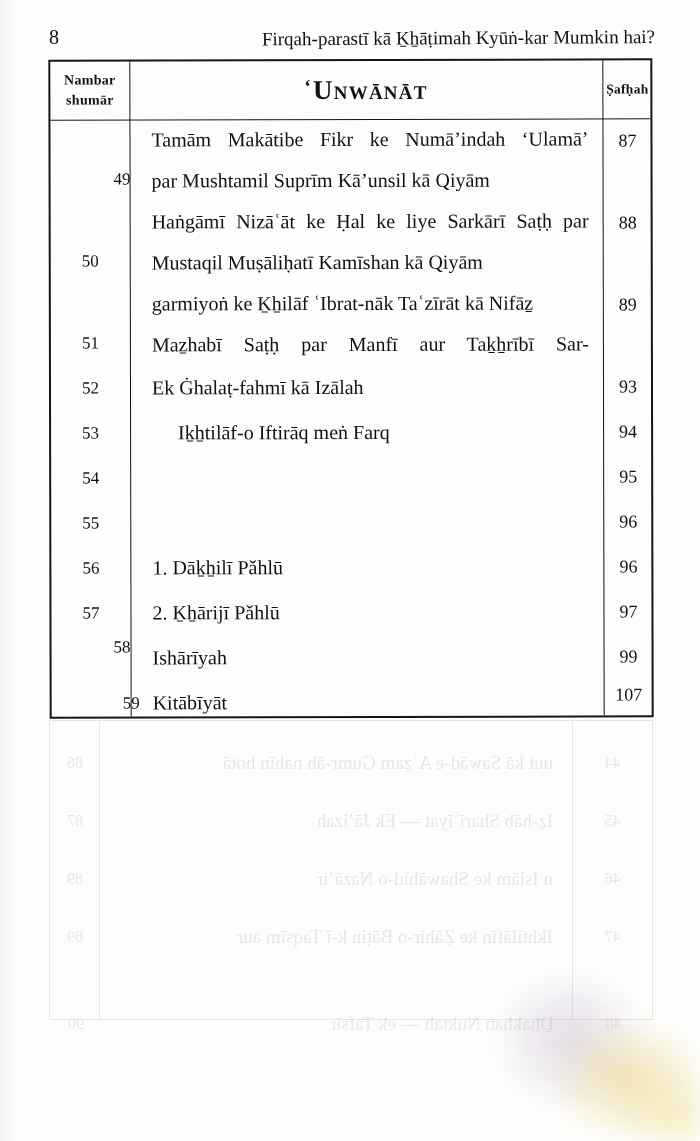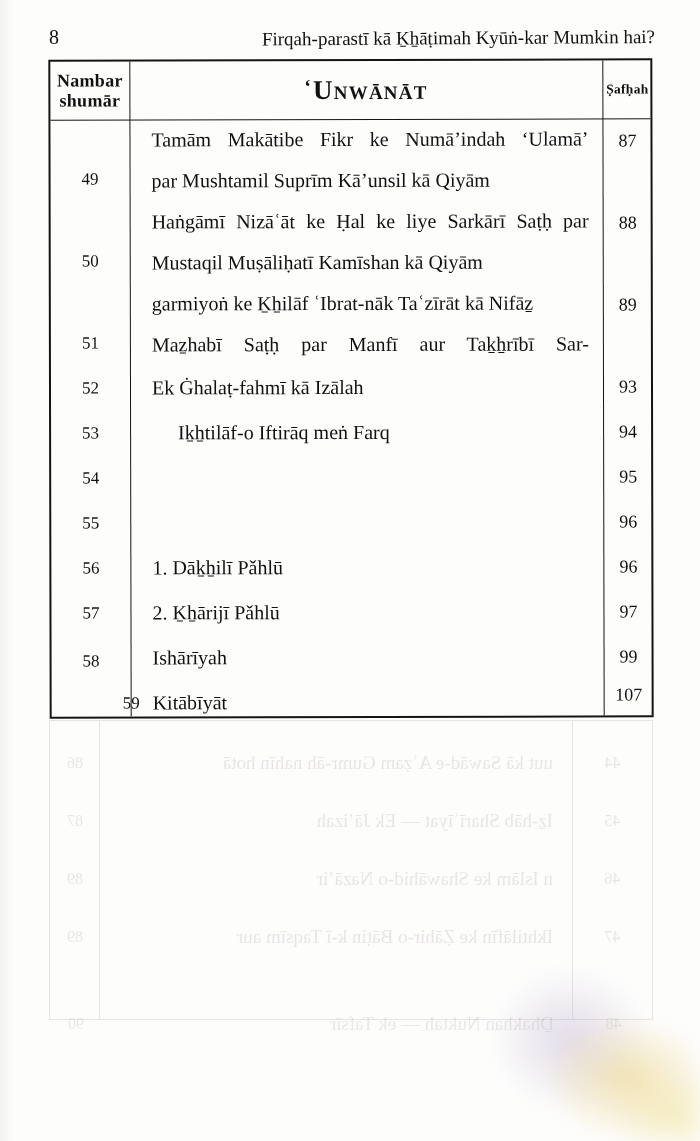--- a/index.html
+++ b/index.html
@@ -70,21 +70,21 @@
     border-top:1.6px solid #151515;
   }
 
   
   .th{
     position:absolute;top:0;height:58px;
     display:flex;flex-direction:column;
     align-items:center;justify-content:center;
     box-sizing:border-box;
   }
-  .th-num{left:0;width:79px;font-size:18px;font-weight:bold;line-height:20px;letter-spacing:.3px;}
+  .th-num{left:0;width:79px;font-size:14px;font-weight:bold;line-height:20px;letter-spacing:.3px;}
   .th-num span{display:block;}
   .th-title{
     left:79px;width:473px;
     font-size:27px;font-weight:bold;
     letter-spacing:1.2px;
     font-variant:small-caps;
   }
   .th-title .ayn{font-size:20px;vertical-align:22%;margin-right:1px;}
   .th-page{left:552px;width:50px;font-size:13.5px;font-weight:bold;letter-spacing:.3px;}
 
@@ -176,21 +176,21 @@
   </div>
   <div class="th th-title">
     <div>
       <span class="ayn">‘</span><span>Unwānāt</span>
     </div>
   </div>
   <div class="th th-page">Ṣafḥah</div>
 
   <div id="rows">
       <div class="row" style="top: 0px; height: 82px;">
-        <div class="cell-num" style="top: 50px;">49</div>
+        <div class="cell-num" style="top: 50px; padding-left: 32px;">49</div>
         <div class="cell-title justify" style="top: 0px;">
           <span class="ln">Tamām Makātibe Fikr ke Numā’indah ‘Ulamā’</span>
           <span class="ln last">par Mushtamil Suprīm Kā’unsil kā Qiyām</span>
         </div>
         <div class="cell-page" style="top: 12px;">87</div>
       </div>
       <div class="row" style="top: 82px; height: 82px;">
         <div class="cell-num" style="top: 50px;">50</div>
         <div class="cell-title justify" style="top: 0px;">
           <span class="ln">Haṅgāmī Nizāʿāt ke Ḥal ke liye Sarkārī Saṭḥ par</span>
@@ -228,21 +228,21 @@
         <div class="cell-num" style="top: 13px;">56</div>
         <div class="cell-title" style="top: 2px;">1. Dāḵẖilī Pǎhlū</div>
         <div class="cell-page" style="top: 12px;">96</div>
       </div>
       <div class="row" style="top: 471px; height: 45px;">
         <div class="cell-num" style="top: 13px;">57</div>
         <div class="cell-title" style="top: 2px;">2. Ḵẖārijī Pǎhlū</div>
         <div class="cell-page" style="top: 12px;">97</div>
       </div>
       <div class="row" style="top: 516px; height: 45px;">
-        <div class="cell-num" style="top: 16px;">58</div>
+        <div class="cell-num" style="top: 2px; text-align: right;">58</div>
         <div class="cell-title" style="top: 2px;">Ishārīyah</div>
         <div class="cell-page" style="top: 12px;">99</div>
       </div>
       <div class="row" style="top: 561px; height: 45px;">
         <div class="cell-num" style="top: 13px; margin-left: 40px;">59</div>
         <div class="cell-title" style="top: 2px;">Kitābīyāt</div>
         <div class="cell-page" style="top: 5px;">107</div>
       </div>
     </div>
 </div>

